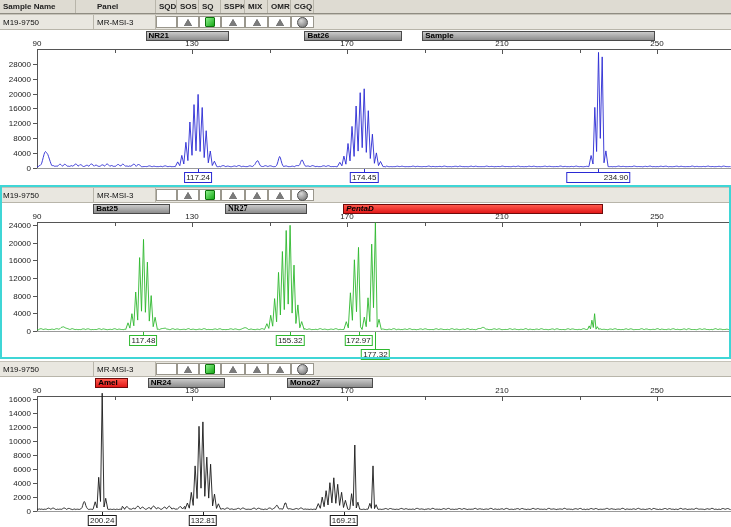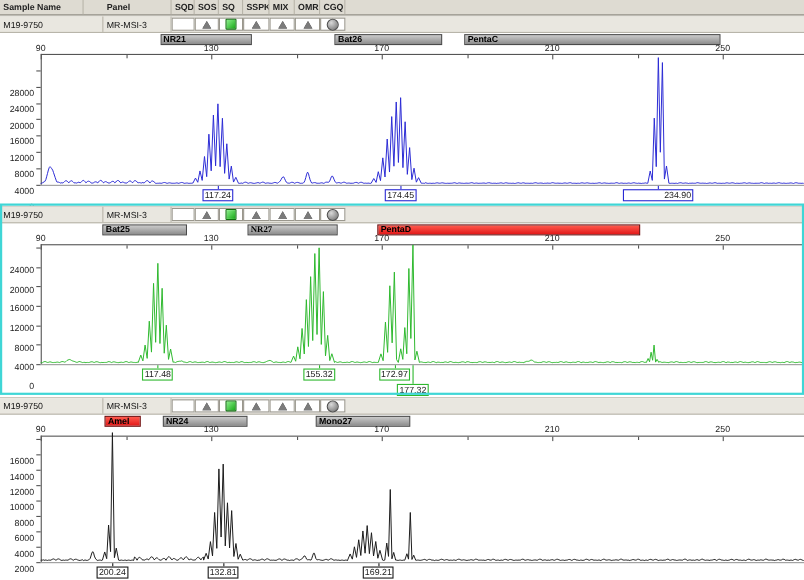--- a/index.html
+++ b/index.html
@@ -21,21 +21,21 @@
   .gsq{width:8px;height:8px;background:linear-gradient(135deg,#8cf08c,#17a817);
        border:1px solid #0c720c;border-radius:1px;}
   .circ{width:9px;height:9px;border-radius:50%;border:1px solid #4f4f4f;
         background:radial-gradient(circle at 35% 30%,#d9d9d9,#6b6b6b);}
   .plotarea{position:absolute;left:0;top:14px;right:0;bottom:0;}
   .mbar{position:absolute;height:10px;box-sizing:border-box;font-size:8px;font-weight:bold;
         line-height:8px;padding-left:2px;color:#000;overflow:hidden;white-space:nowrap;}
   .mbar.gray{background:linear-gradient(#cacaca,#8d8d8d);border:1px solid #4a4a4a;}
   .mbar.red{background:linear-gradient(#ff5a4e,#e21818);border:1px solid #6e0b0b;}
   .xt{position:absolute;width:26px;margin-left:-13px;text-align:center;font-size:8px;color:#222;}
-  .yt{position:absolute;left:0;width:31px;text-align:right;font-size:8px;color:#222;margin-top:20px;}
+  .yt{position:absolute;left:0;width:31px;text-align:right;font-size:8px;color:#222;}
   .axline{position:absolute;height:1px;background:#555;}
   .vaxis{position:absolute;width:1px;background:#555;}
   .tick{position:absolute;width:1px;background:#555;}
   .ytick{position:absolute;height:1px;width:4px;left:33px;background:#555;}
   .bline{position:absolute;height:1px;background:#9a9a9a;left:37px;right:0;}
   .plabel{position:absolute;transform:translateX(-50%);font-size:8px;line-height:9px;
           padding:0 1px;background:#fff;border:1px solid;color:#222;white-space:nowrap;z-index:3;}
   .leader{position:absolute;width:1px;z-index:2;}
   .tsvg{position:absolute;left:0;}
   .selbox{position:absolute;left:0;top:185px;width:731px;height:174px;border:2px solid #3fd6d6;
@@ -76,21 +76,21 @@
     <div class="icell" style="left:268px;width:23px">
         <div class="tri"></div>
       </div>
     <div class="icell" style="left:291px;width:23px">
         <div class="circ"></div>
       </div>
   </div>
   <div class="plotarea" style="top:0">
       <div class="mbar gray" style="left: 145.5px; width: 83.3125px; top: 16px;">NR21</div>
       <div class="mbar gray" style="left: 304.375px; width: 97.65px; top: 16px;">Bat26</div>
-      <div class="mbar gray" style="left: 422.175px; width: 232.887px; top: 16px;">PentaC</div>
+      <div class="mbar gray" style="left: 422.175px; width: 232.887px; top: 16px;">Sample</div>
       <div class="axline" style="left: 37px; right: 0px; top: 34px;"></div>
       <div class="xt" style="left: 37px; top: 24px;">90</div>
       <div class="tick" style="left: 37px; top: 35px; height: 4px;"></div>
       <div class="xt" style="left: 192px; top: 24px;">130</div>
       <div class="tick" style="left: 192px; top: 35px; height: 4px;"></div>
       <div class="xt" style="left: 347px; top: 24px;">170</div>
       <div class="tick" style="left: 347px; top: 35px; height: 4px;"></div>
       <div class="xt" style="left: 502px; top: 24px;">210</div>
       <div class="tick" style="left: 502px; top: 35px; height: 4px;"></div>
       <div class="xt" style="left: 657px; top: 24px;">250</div>
@@ -149,21 +149,21 @@
     <div class="icell" style="left:268px;width:23px">
         <div class="tri"></div>
       </div>
     <div class="icell" style="left:291px;width:23px">
         <div class="circ"></div>
       </div>
   </div>
   <div class="plotarea" style="top:0">
       <div class="mbar gray" style="left: 93.1875px; width: 76.725px; top: 16px;">Bat25</div>
       <div class="mbar gray" style="left: 224.938px; width: 82.15px; top: 16px; font-family: Liberation Serif, serif;">NR27</div>
-      <div class="mbar red" style="left: 343.125px; width: 239px; top: 16px;">PentaD</div>
+      <div class="mbar red" style="left: 343.125px; width: 260px; top: 16px; font-style: italic;">PentaD</div>
       <div class="axline" style="left: 37px; right: 0px; top: 34px;"></div>
       <div class="xt" style="left: 37px; top: 24px;">90</div>
       <div class="tick" style="left: 37px; top: 35px; height: 4px;"></div>
       <div class="xt" style="left: 192px; top: 24px;">130</div>
       <div class="tick" style="left: 192px; top: 35px; height: 4px;"></div>
       <div class="xt" style="left: 347px; top: 24px;">170</div>
       <div class="tick" style="left: 347px; top: 35px; height: 4px;"></div>
       <div class="xt" style="left: 502px; top: 24px;">210</div>
       <div class="tick" style="left: 502px; top: 35px; height: 4px;"></div>
       <div class="xt" style="left: 657px; top: 24px;">250</div>

